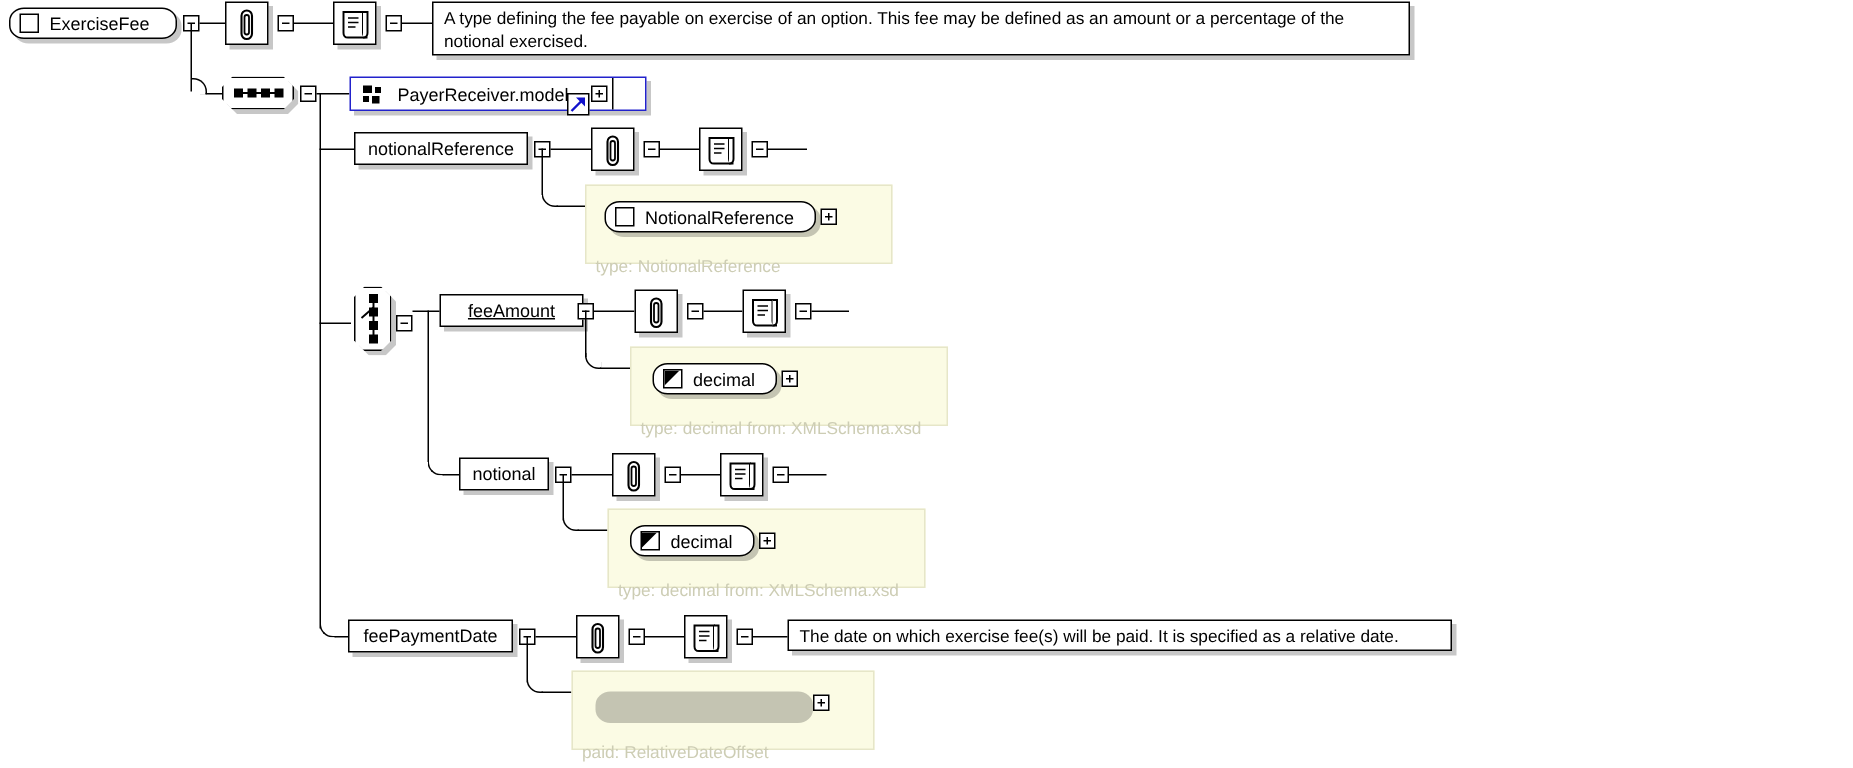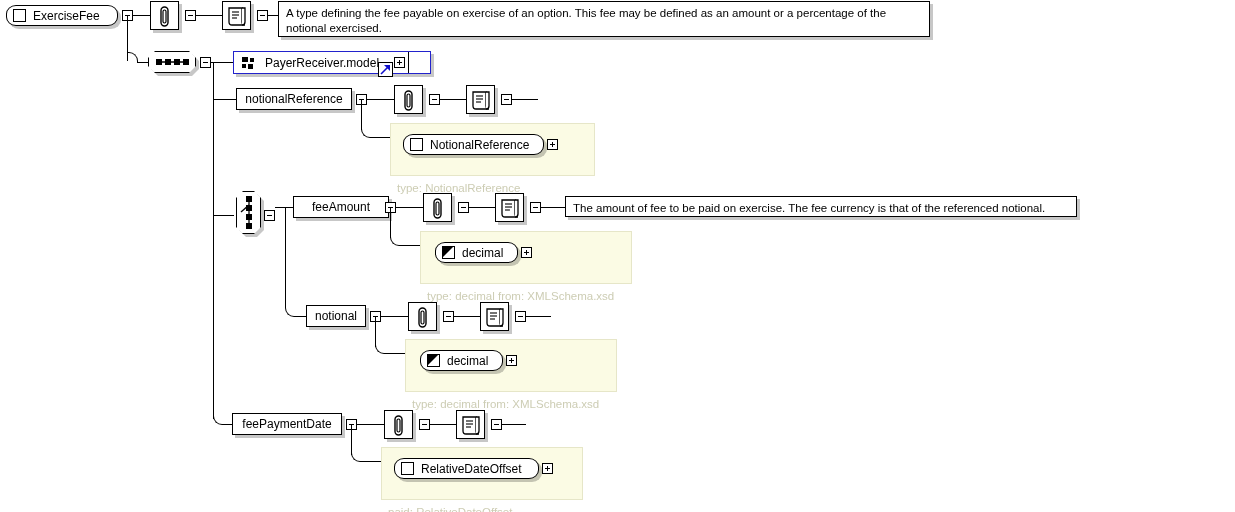--- a/index.html
+++ b/index.html
@@ -125,21 +125,20 @@
     position:absolute;
     background:#fbfbe4;
     border:1px solid #e6e6c8;
     box-sizing:border-box;
   }
   .typecaption{
     position:absolute;
     font:11.5px/13px "Liberation Sans",sans-serif;
     color:#cdcdb4;
     white-space:nowrap;
-    margin-top:10px;
   }
 
   
   .groupbox{
     position:absolute;
     border:1px solid #2222cc;
     background:#ffffff;
     box-sizing:border-box;
     box-shadow:3px 3px 0 0 rgba(0,0,0,0.22);
     display:flex;align-items:center;
@@ -191,21 +190,21 @@
       <path d="M5 4 H18 V18 Q18 21 21 21 H8 Q5 21 5 18 Z" fill="#fff" stroke="#000" stroke-width="1.3"></path>
       <path d="M18 4 H21 V18 Q21 21 18 21" fill="#fff" stroke="#000" stroke-width="1.3"></path>
       <line x1="8" y1="8" x2="15" y2="8" stroke="#000" stroke-width="1.1"></line>
       <line x1="8" y1="11" x2="15" y2="11" stroke="#000" stroke-width="1.1"></line>
       <line x1="8" y1="14" x2="13" y2="14" stroke="#000" stroke-width="1.1"></line>
     </svg>
   </div>
   <div class="expander" style="left:257px;top:10px;"></div>
   <div class="line-h" style="left:268px;top:15px;width:27px;"></div>
 
-  <div class="docbox" style="left:278px;top:1px;width:652px;height:36px;">
+  <div class="docbox" style="left:288px;top:1px;width:652px;height:36px;">
     <span>A type defining the fee payable on exercise of an option. This fee may be defined as an amount or a percentage of the notional exercised.</span>
   </div>
 
   <div class="line-v" style="left:127px;top:16px;height:45px;"></div>
   <div class="corner-tr" style="left:127px;top:52px;"></div>
   <div class="line-h" style="left:137px;top:62px;width:11px;"></div>
 
   <div class="compositor-shadow" style="left:151px;top:54px;width:48px;height:22px;"></div>
   <div class="compositor" style="left:148px;top:51px;width:48px;height:22px;">
     <svg width="46" height="20" viewBox="0 0 46 20">
@@ -291,21 +290,21 @@
       <rect x="9" y="22" width="6" height="6" fill="#000"></rect>
       <rect x="9" y="31" width="6" height="6" fill="#000"></rect>
     </svg>
   </div>
   <div class="expander" style="left:264px;top:210px;"></div>
 
   <div class="line-h" style="left:275px;top:207px;width:32px;"></div>
   <div class="line-v" style="left:285px;top:207px;height:101px;"></div>
   <div class="corner" style="left:285px;top:306px;"></div>
 
-  <div class="elembox" style="left:293px;top:196px;width:96px;height:22px;">
+  <div class="elembox" style="left:293px;top:196px;width:96px;height:22px;text-decoration:underline;">
     <span>feeAmount</span>
   </div>
   <div class="expander" style="left:385px;top:202px;"></div>
   <div class="line-h" style="left:396px;top:207px;width:27px;"></div>
 
   <div class="iconbox" style="left:423px;top:193px;">
     <svg width="25" height="25" viewBox="0 0 25 25">
       <rect x="9" y="3" width="7" height="19" rx="3.5" ry="3.5" fill="#fff" stroke="#000" stroke-width="1.4"></rect>
       <rect x="11" y="6" width="3" height="13" rx="1.5" ry="1.5" fill="#fff" stroke="#000" stroke-width="1.2"></rect>
     </svg>
@@ -316,23 +315,20 @@
     <svg width="25" height="25" viewBox="0 0 25 25">
       <path d="M5 4 H18 V18 Q18 21 21 21 H8 Q5 21 5 18 Z" fill="#fff" stroke="#000" stroke-width="1.3"></path>
       <path d="M18 4 H21 V18 Q21 21 18 21" fill="#fff" stroke="#000" stroke-width="1.3"></path>
       <line x1="8" y1="8" x2="15" y2="8" stroke="#000" stroke-width="1.1"></line>
       <line x1="8" y1="11" x2="15" y2="11" stroke="#000" stroke-width="1.1"></line>
       <line x1="8" y1="14" x2="13" y2="14" stroke="#000" stroke-width="1.1"></line>
     </svg>
   </div>
   <div class="expander" style="left:530px;top:202px;"></div>
   <div class="line-h" style="left:541px;top:207px;width:25px;"></div>
-  <div class="docbox" style="left:565px;top:196px;width:512px;height:21px;">
-    <span>The amount of fee to be paid on exercise. The fee currency is that of the referenced notional.</span>
-  </div>
 
   <div class="line-v" style="left:390px;top:207px;height:31px;"></div>
   <div class="corner" style="left:390px;top:235px;"></div>
   <div class="line-h" style="left:400px;top:245px;width:20px;"></div>
 
   <div class="typepanel" style="left:420px;top:231px;width:212px;height:53px;"></div>
   <div class="nodebox-shadow" style="left:438px;top:245px;width:83px;height:21px;"></div>
   <div class="nodebox" style="left:435px;top:242px;width:83px;height:21px;">
     <span class="glyph simple"></span>
     <span class="label">decimal</span>
@@ -399,27 +395,26 @@
     <svg width="25" height="25" viewBox="0 0 25 25">
       <path d="M5 4 H18 V18 Q18 21 21 21 H8 Q5 21 5 18 Z" fill="#fff" stroke="#000" stroke-width="1.3"></path>
       <path d="M18 4 H21 V18 Q21 21 18 21" fill="#fff" stroke="#000" stroke-width="1.3"></path>
       <line x1="8" y1="8" x2="15" y2="8" stroke="#000" stroke-width="1.1"></line>
       <line x1="8" y1="11" x2="15" y2="11" stroke="#000" stroke-width="1.1"></line>
       <line x1="8" y1="14" x2="13" y2="14" stroke="#000" stroke-width="1.1"></line>
     </svg>
   </div>
   <div class="expander" style="left:491px;top:419px;"></div>
   <div class="line-h" style="left:502px;top:424px;width:24px;"></div>
+  <div class="docbox" style="left:525px;top:413px;width:443px;height:21px;">
+    <span>The date on which exercise fee(s) will be paid. It is specified as a relative date.</span>
+  </div>
 
   <div class="line-v" style="left:351px;top:424px;height:31px;"></div>
   <div class="corner" style="left:351px;top:451px;"></div>
   <div class="line-h" style="left:361px;top:461px;width:20px;"></div>
 
   <div class="typepanel" style="left:381px;top:447px;width:202px;height:53px;"></div>
   <div class="nodebox-shadow" style="left:397px;top:461px;width:145px;height:21px;"></div>
-  <div class="nodebox" style="left:394px;top:458px;width:145px;height:21px;">
-    <span class="glyph"></span>
-    <span class="label">RelativeDateOffset</span>
-  </div>
   <div class="expander plus" style="left:542px;top:463px;"></div>
   <div class="typecaption" style="left:388px;top:496px;">paid: RelativeDateOffset</div>
 
 </div>
 
 </body></html>

